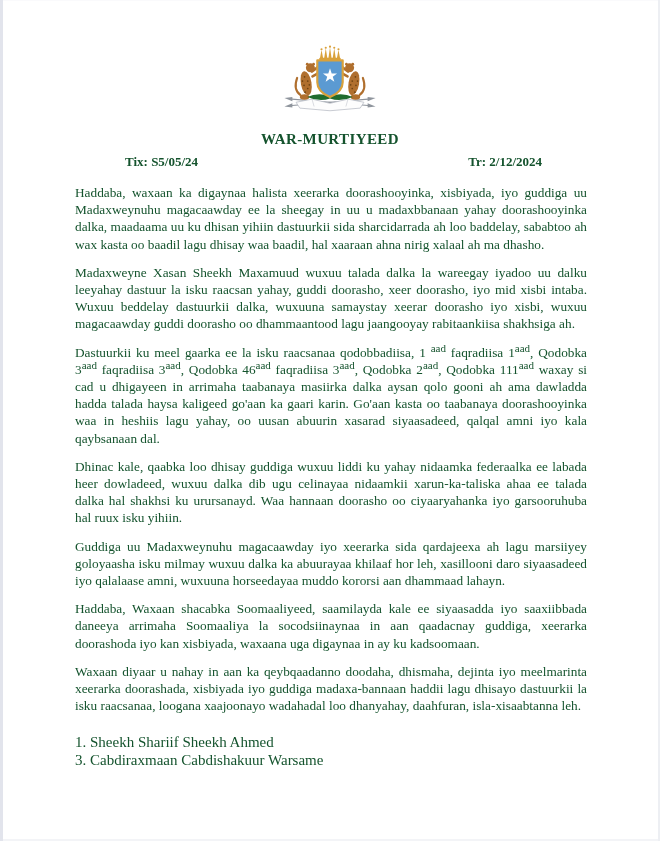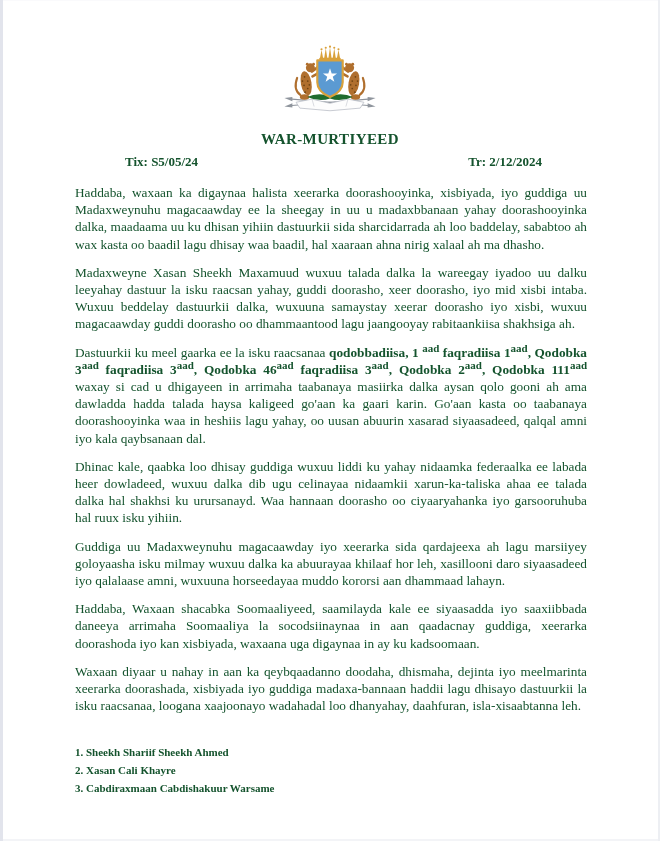--- a/index.html
+++ b/index.html
@@ -37,26 +37,26 @@
   .body-text{
     margin:14px 73px 0 75px;
   }
   .para{
     margin:0 0 11px 0;
     font-size:13.3px;
     line-height:17.2px;
     text-align:justify;
     text-justify:inter-word;
   }
-  .para .b{font-weight:bold;}
+  .para .b{font-weight:normal;}
   .para sup{font-size:11px;line-height:0;vertical-align:super;}
   .signatories{
-    margin:29px 73px 0 75px;
-    font-weight:bold;
-    font-size:11px;
+    margin:19px 73px 0 75px;
+    font-weight:normal;
+    font-size:15px;
     line-height:18px;
   }
   .signatory{margin:0;}
   
   .c-gold{fill:var(--gold);}
   .c-shield{fill:var(--shield);stroke:var(--gold);}
   .c-star{fill:var(--star);}
   .c-leopard{fill:var(--leopard);}
   .s-leopard{stroke:var(--leopard);}
   .c-spot{fill:var(--spot);}
@@ -166,17 +166,16 @@
       <p class="para"><span>Madaxweyne Xasan Sheekh Maxamuud wuxuu talada dalka la wareegay iyadoo uu dalku leeyahay dastuur la isku raacsan yahay, guddi doorasho, xeer doorasho, iyo mid xisbi intaba. Wuxuu beddelay dastuurkii dalka, wuxuuna samaystay xeerar doorasho iyo xisbi, wuxuu magacaawday guddi doorasho oo dhammaantood lagu jaangooyay rabitaankiisa shakhsiga ah.</span></p>
       <p class="para"><span>Dastuurkii ku meel gaarka ee la isku raacsanaa </span><span class="b">qodobbadiisa, 1 </span><sup class="b">aad</sup><span class="b"> faqradiisa 1</span><sup class="b">aad</sup><span class="b">, Qodobka 3</span><sup class="b">aad</sup><span class="b"> faqradiisa 3</span><sup class="b">aad</sup><span class="b">, Qodobka 46</span><sup class="b">aad</sup><span class="b"> faqradiisa 3</span><sup class="b">aad</sup><span class="b">, Qodobka 2</span><sup class="b">aad</sup><span class="b">, Qodobka 111</span><sup class="b">aad</sup><span> waxay si cad u dhigayeen in arrimaha taabanaya masiirka dalka aysan qolo gooni ah ama dawladda hadda talada haysa kaligeed go'aan ka gaari karin. Go'aan kasta oo taabanaya doorashooyinka waa in heshiis lagu yahay, oo uusan abuurin xasarad siyaasadeed, qalqal amni iyo kala qaybsanaan dal.</span></p>
       <p class="para"><span>Dhinac kale, qaabka loo dhisay guddiga wuxuu liddi ku yahay nidaamka federaalka ee labada heer dowladeed, wuxuu dalka dib ugu celinayaa nidaamkii xarun-ka-taliska ahaa ee talada dalka hal shakhsi ku urursanayd. Waa hannaan doorasho oo ciyaaryahanka iyo garsooruhuba hal ruux isku yihiin.</span></p>
       <p class="para"><span>Guddiga uu Madaxweynuhu magacaawday iyo xeerarka sida qardajeexa ah lagu marsiiyey goloyaasha isku milmay wuxuu dalka ka abuurayaa khilaaf hor leh, xasillooni daro siyaasadeed iyo qalalaase amni, wuxuuna horseedayaa muddo kororsi aan dhammaad lahayn.</span></p>
       <p class="para"><span>Haddaba, Waxaan shacabka Soomaaliyeed, saamilayda kale ee siyaasadda iyo saaxiibbada daneeya arrimaha Soomaaliya la socodsiinaynaa in aan qaadacnay guddiga, xeerarka doorashoda iyo kan xisbiyada, waxaana uga digaynaa in ay ku kadsoomaan.</span></p>
       <p class="para"><span>Waxaan diyaar u nahay in aan ka qeybqaadanno doodaha, dhismaha, dejinta iyo meelmarinta xeerarka doorashada, xisbiyada iyo guddiga madaxa-bannaan haddii lagu dhisayo dastuurkii la isku raacsanaa, loogana xaajoonayo wadahadal loo dhanyahay, daahfuran, isla-xisaabtanna leh.</span></p>
     </div>
 
   <div class="signatories">
       <p class="signatory">1. Sheekh Shariif Sheekh Ahmed</p>
-      <p class="signatory">2. Xasan Cali Khayre</p>
       <p class="signatory">3. Cabdiraxmaan Cabdishakuur Warsame</p>
     </div>
 
 </div>
 
 </body></html>

